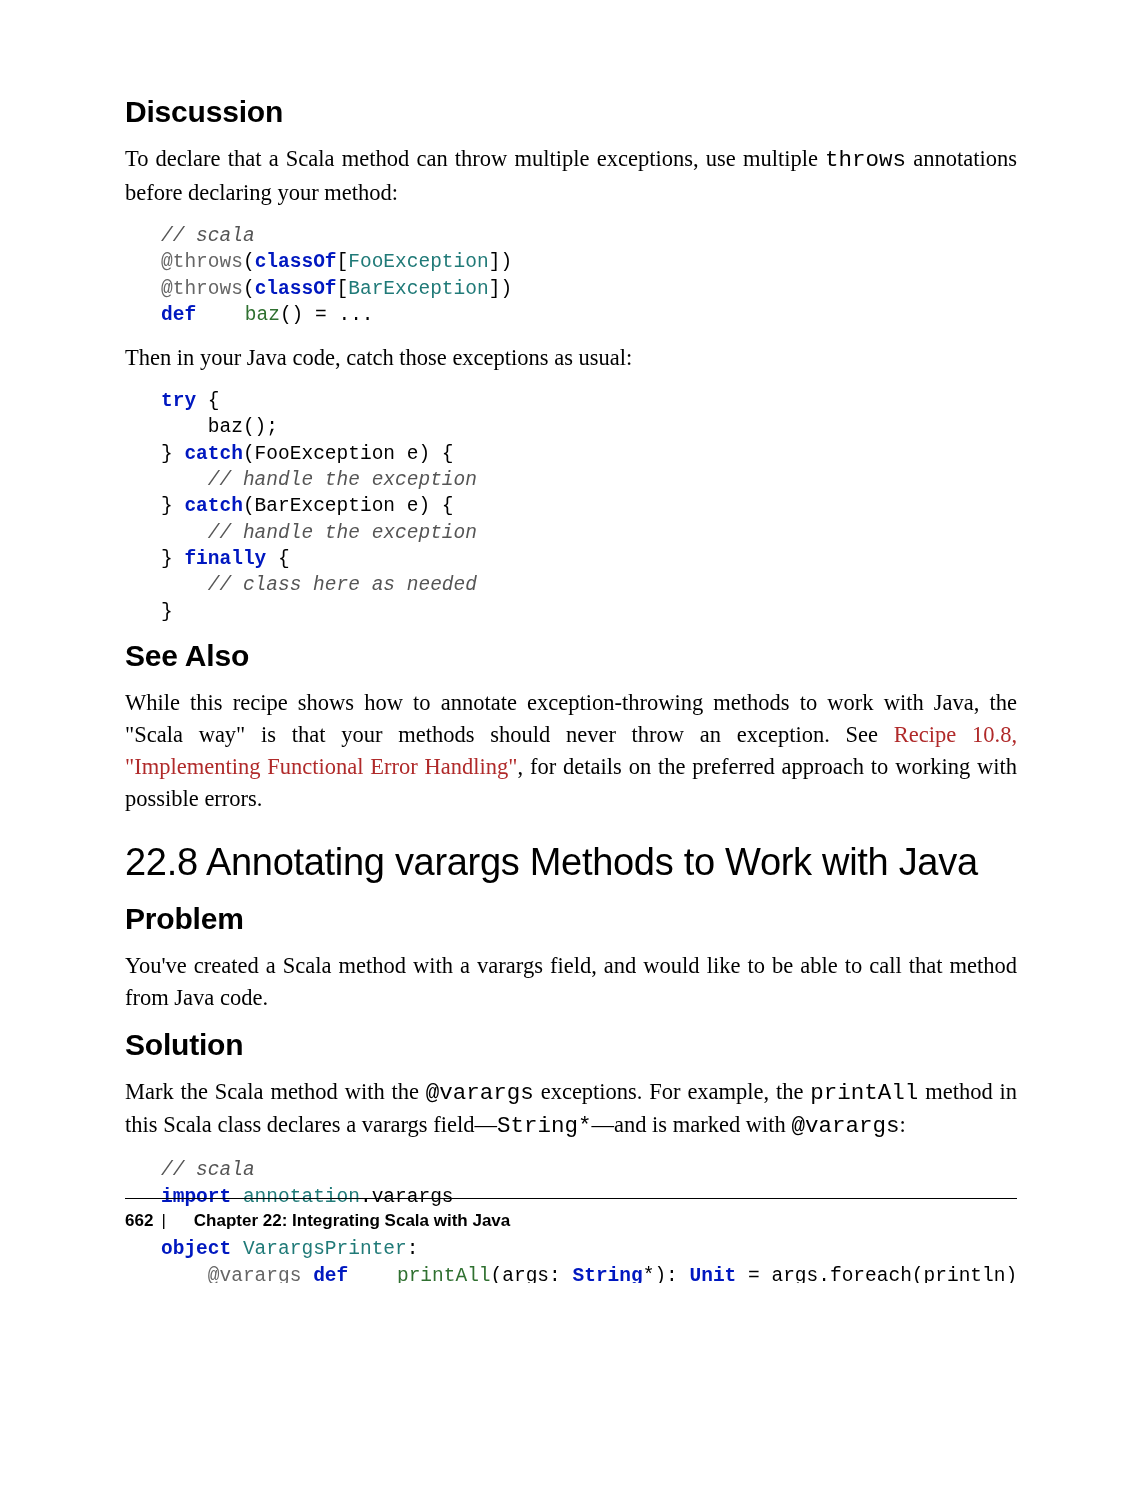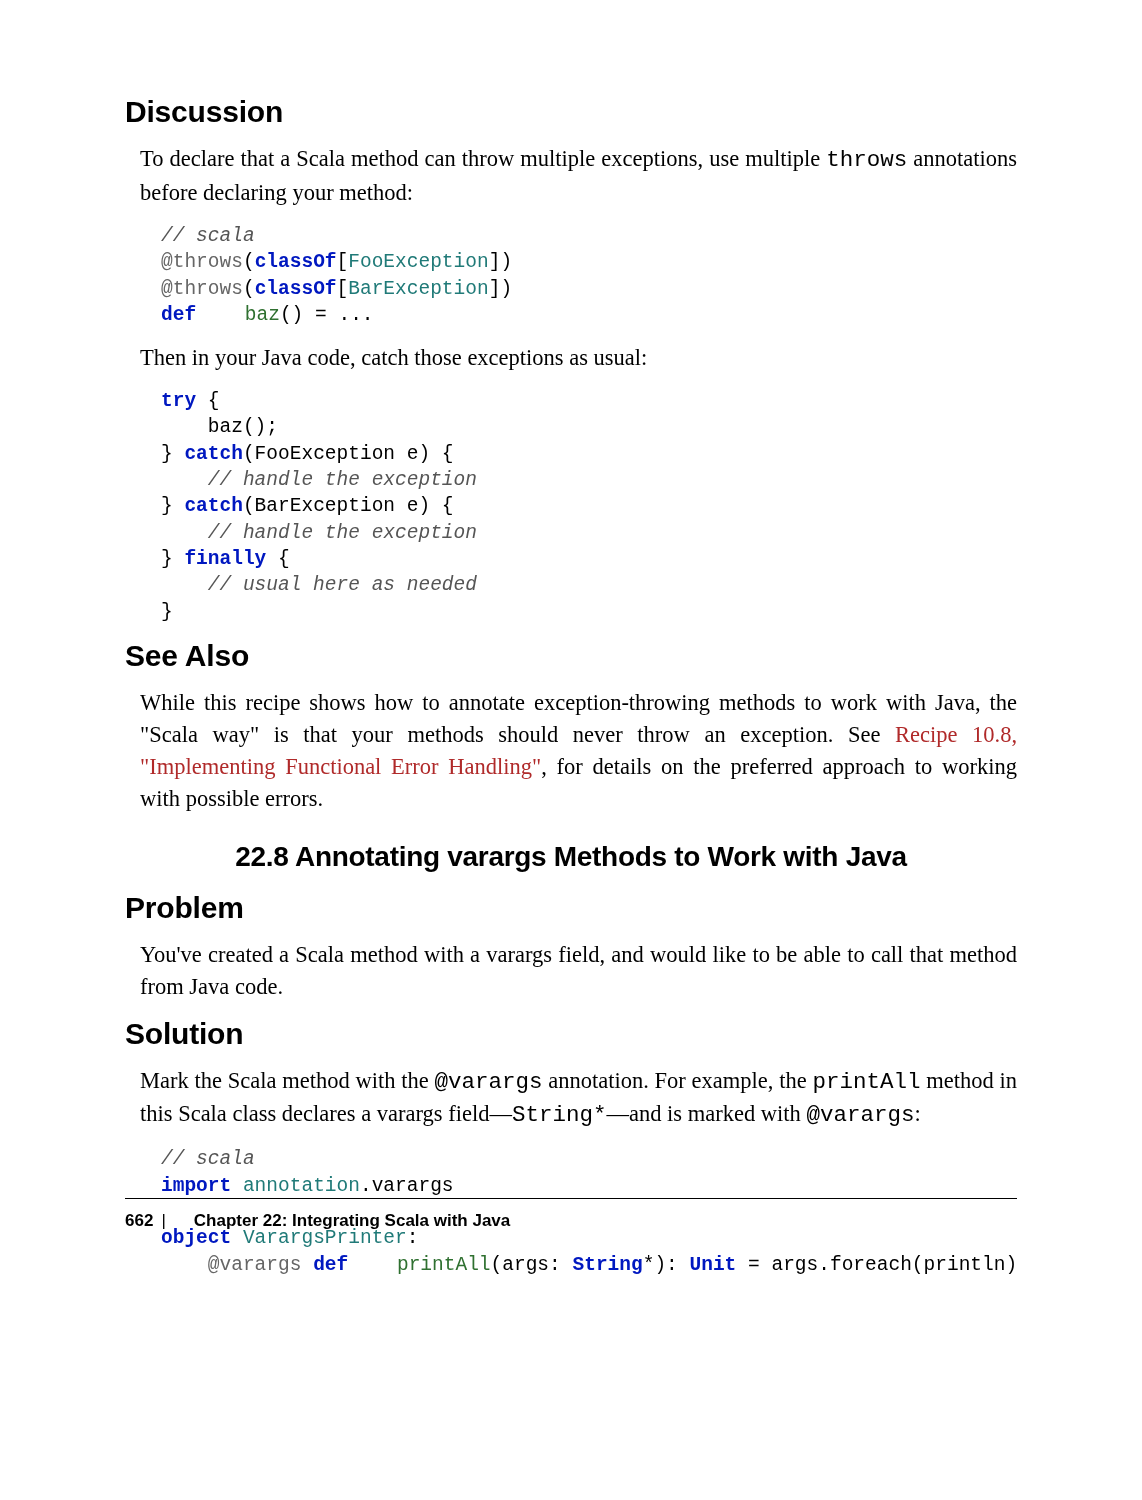--- a/index.html
+++ b/index.html
@@ -20,30 +20,29 @@
     font-family: "Arial Narrow", "Helvetica Neue", Arial, sans-serif;
     font-stretch: condensed;
     font-weight: 700;
     font-size: 30px;
     margin: 0 0 14px 0;
     letter-spacing: -0.2px;
   }
   h1.recipe {
     font-family: "Arial Narrow", "Helvetica Neue", Arial, sans-serif;
     font-stretch: condensed;
-    font-weight: 700;
-    font-size: 28px;
+    font-weight: 400;
+    font-size: 38px;
     margin: 26px 0 18px 0;
     letter-spacing: -0.3px;
-    text-align: center;
   }
   p.body {
     font-size: 22.5px;
     line-height: 1.42;
-    margin: 0 0 14px 15px;
+    margin: 0 0 14px 0;
     text-align: justify;
   }
   .mono {
     font-family: Consolas, Menlo, 'Courier New', monospace;
   }
   pre.code {
     font-family: Consolas, Menlo, 'Courier New', monospace;
     font-size: 19.5px;
     line-height: 1.35;
     margin: 4px 0 14px 36px;
@@ -93,39 +92,39 @@
 
   <p class="body">Then in your Java code, catch those exceptions as usual:</p>
 
   <pre class="code"><span class="kw">try</span><span> {</span>
 <span>    baz();</span>
 <span>} </span><span class="kw">catch</span><span>(FooException e) {</span>
 <span class="cmt">    // handle the exception</span>
 <span>} </span><span class="kw">catch</span><span>(BarException e) {</span>
 <span class="cmt">    // handle the exception</span>
 <span>} </span><span class="kw">finally</span><span> {</span>
-<span class="cmt">    // usual here as needed</span>
+<span class="cmt">    // class here as needed</span>
 <span>}</span></pre>
 
   <h2 class="section">See Also</h2>
 
   <p class="body">
     <span>While this recipe shows how to annotate exception-throwing methods to work with Java, the "Scala way" is that your methods should never throw an exception. See </span><a href="#" class="link">Recipe 10.8, "Implementing Functional Error Handling"</a><span>, for details on the preferred approach to working with possible errors.</span>
   </p>
 
   <h1 class="recipe">22.8 Annotating varargs Methods to Work with Java</h1>
 
   <h2 class="section">Problem</h2>
 
   <p class="body">You've created a Scala method with a varargs field, and would like to be able to call that method from Java code.</p>
 
   <h2 class="section">Solution</h2>
 
   <p class="body">
-    <span>Mark the Scala method with the </span><span class="mono">@varargs</span><span> annotation. For example, the </span><span class="mono">printAll</span><span> method in this Scala class declares a varargs field—</span><span class="mono">String*</span><span>—and is marked with </span><span class="mono">@varargs</span><span>:</span>
+    <span>Mark the Scala method with the </span><span class="mono">@varargs</span><span> exceptions. For example, the </span><span class="mono">printAll</span><span> method in this Scala class declares a varargs field—</span><span class="mono">String*</span><span>—and is marked with </span><span class="mono">@varargs</span><span>:</span>
   </p>
 
   <pre class="code"><span class="cmt">// scala</span>
 <span class="kw">import</span><span> </span><span class="typ">annotation</span><span>.varargs</span>
 <span></span>
 <span class="kw">object</span><span> </span><span class="typ">VarargsPrinter</span><span>:</span>
 <span class="ann">    @varargs </span><span class="kw">def</span><span> </span><span class="fn">printAll</span><span>(args: </span><span class="kw">String</span><span>*): </span><span class="kw">Unit</span><span> = args.foreach(println)</span></pre>
 
   <div class="footer-rule"></div>
   <div class="footer">

